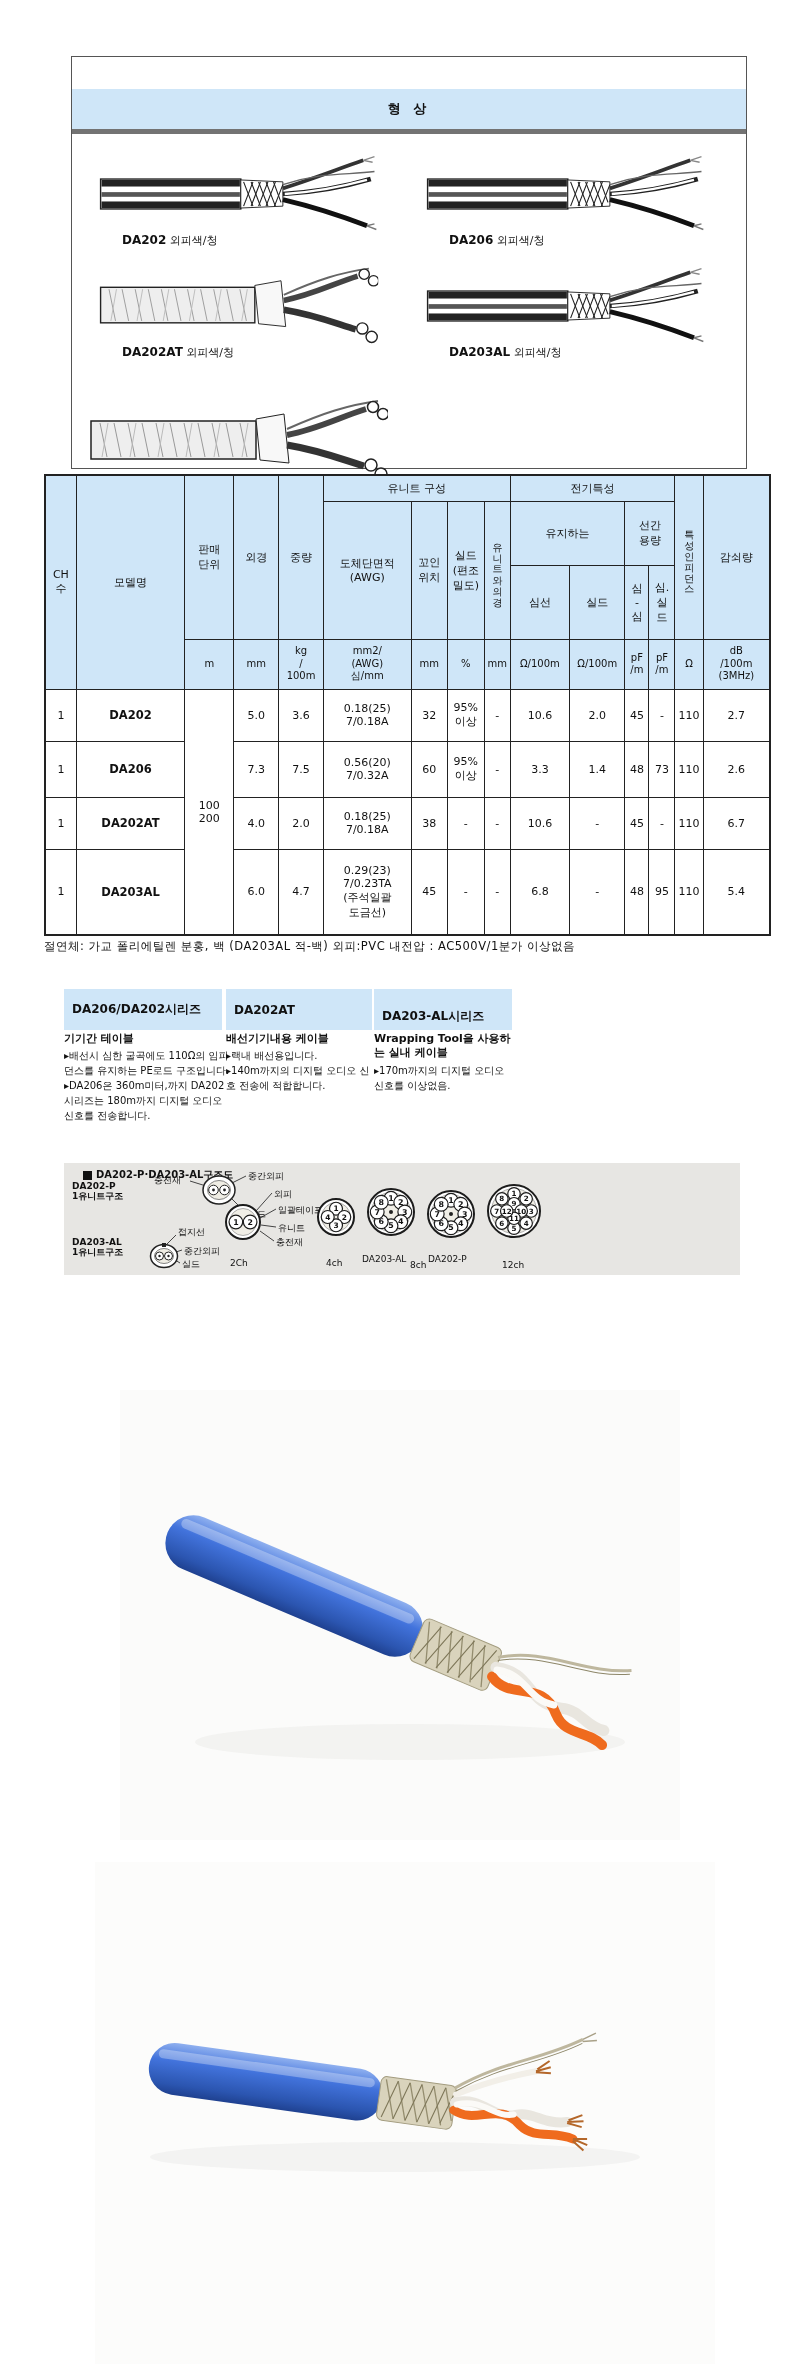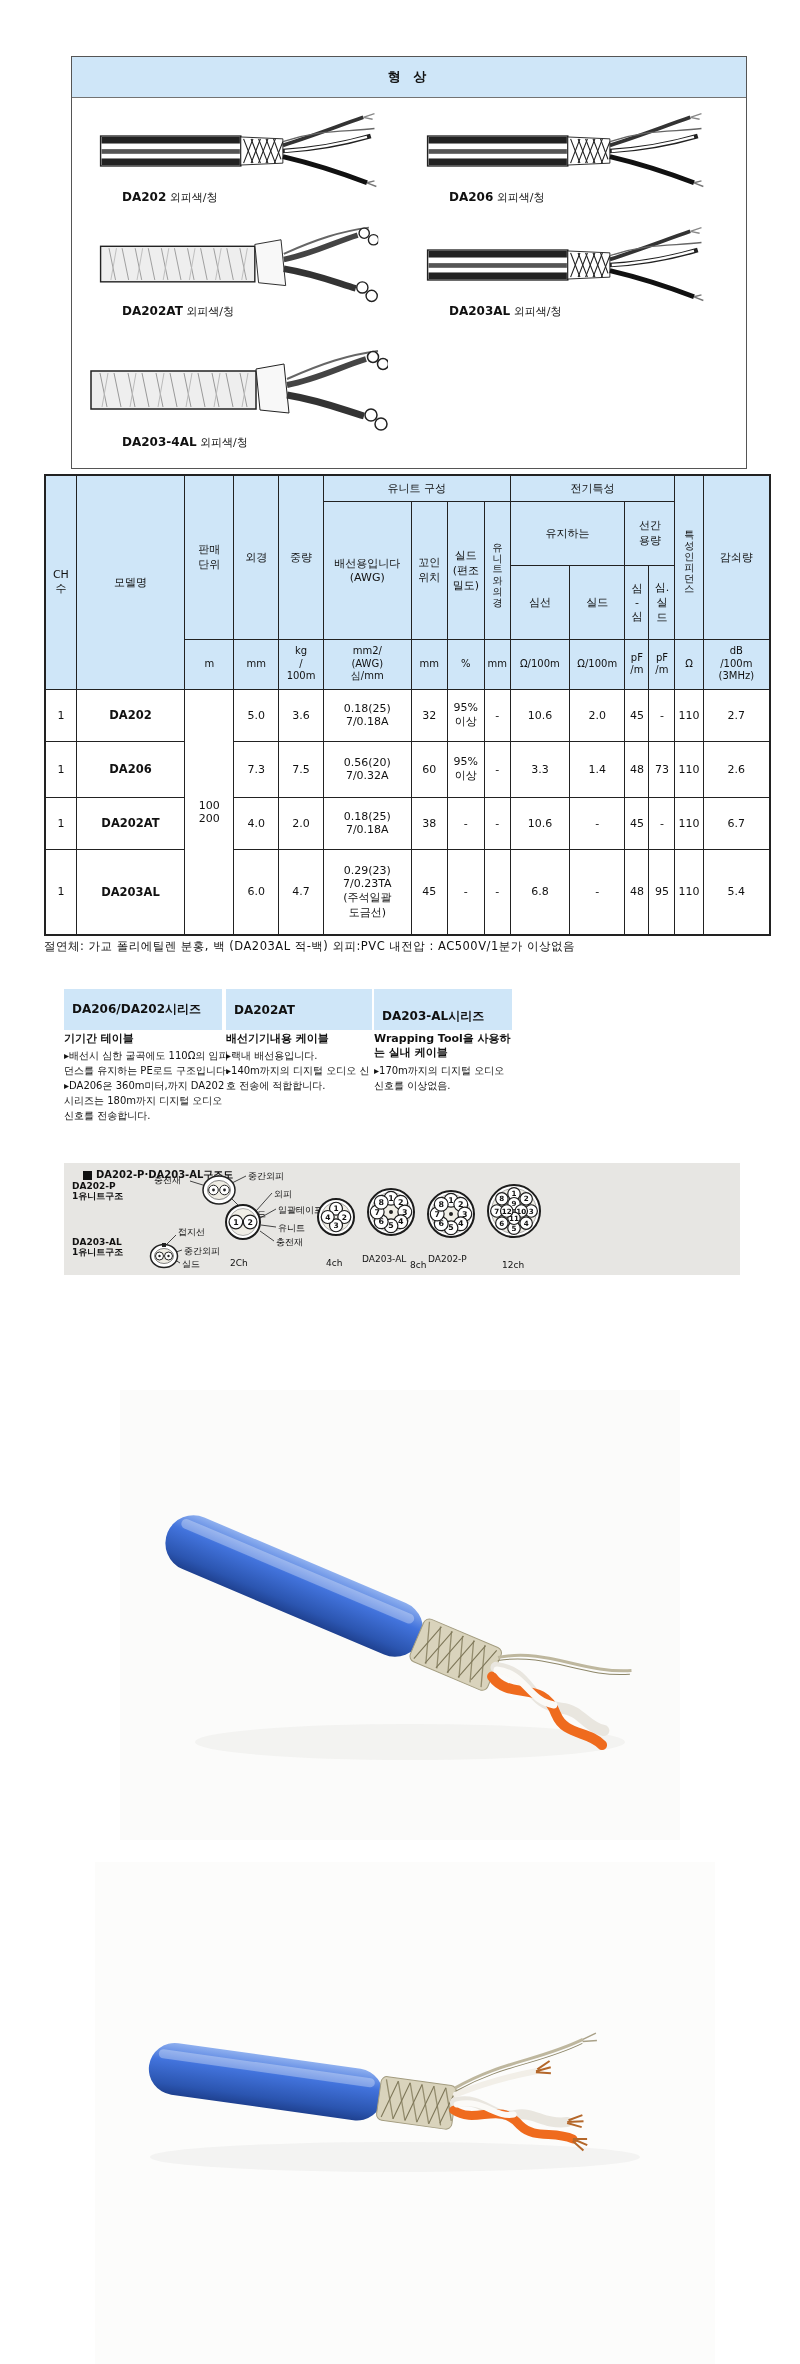--- a/index.html
+++ b/index.html
@@ -3,23 +3,23 @@
 <meta charset="utf-8">
 <style>
   html,body{margin:0;padding:0;}
   body{font-family:"DejaVu Sans","Liberation Sans",sans-serif;background:#fff;color:#111;}
   .page{position:relative;width:800px;height:2364px;background:#fff;overflow:hidden;}
   .pre{white-space:pre-line;}
   .vt{writing-mode:vertical-rl;text-orientation:upright;letter-spacing:1px;display:inline-block;line-height:1.15;}
 
   
   .shape-box{position:absolute;left:71px;top:56px;width:676px;height:413px;border:1px solid #555;box-sizing:border-box;background:#fff;}
-  .shape-header{height:40px;background:var(--header-blue);border-bottom:1px solid #737373;display:flex;align-items:center;justify-content:center;font-weight:bold;font-size:13px;letter-spacing:4px;}
+  .shape-header{height:40px;background:var(--header-blue);border-bottom:5px solid #737373;display:flex;align-items:center;justify-content:center;font-weight:bold;font-size:13px;letter-spacing:4px;margin-top:32px;}
   .shape-grid{display:grid;grid-template-columns:1fr 1fr;grid-template-rows:116px 112px 140px;padding:2px 10px;}
-  .cell{position:relative;display:flex;flex-direction:column;justify-content:center;align-items:flex-start;padding:0 6px 4px 6px;}
+  .cell{position:relative;display:flex;flex-direction:column;justify-content:flex-end;align-items:flex-start;padding:0 6px 4px 6px;}
   .cell svg.art{width:300px;height:86px;}
   .clabel{font-size:11px;margin-left:34px;margin-top:-4px;}
   .clabel b{font-size:12px;}
 
   
   .spec{position:absolute;left:44px;top:474px;width:727px;border-collapse:collapse;table-layout:fixed;border:2px solid #222;}
   .spec th,.spec td{border:1px solid #222;text-align:center;vertical-align:middle;padding:1px 2px;font-size:11px;font-weight:normal;overflow:hidden;}
   .spec .hd th,.spec .hd td{background:var(--header-blue);}
   .spec .wrap{word-break:break-all;}
   .spec .model{font-weight:bold;font-size:11.5px;}
@@ -150,21 +150,21 @@
       <th rowspan="3" class="pre">판매
 단위</th>
       <th rowspan="3">외경</th>
       <th rowspan="3">중량</th>
       <th colspan="4">유니트 구성</th>
       <th colspan="4">전기특성</th>
       <th rowspan="3" class="vth"><span class="vt">특성인피던스</span></th>
       <th rowspan="3">감쇠량</th>
     </tr>
     <tr class="hd" style="height:64px">
-      <th rowspan="2" class="pre">배선용입니다
+      <th rowspan="2" class="pre">도체단면적
 (AWG)</th>
       <th rowspan="2" class="pre">꼬인
 위치</th>
       <th rowspan="2" class="pre wrap">실드
 (편조밀도)</th>
       <th rowspan="2" class="vth"><span class="vt">유니트와의경</span></th>
       <th colspan="2">유지하는</th>
       <th colspan="2" class="pre">선간
 용량</th>
     </tr>

